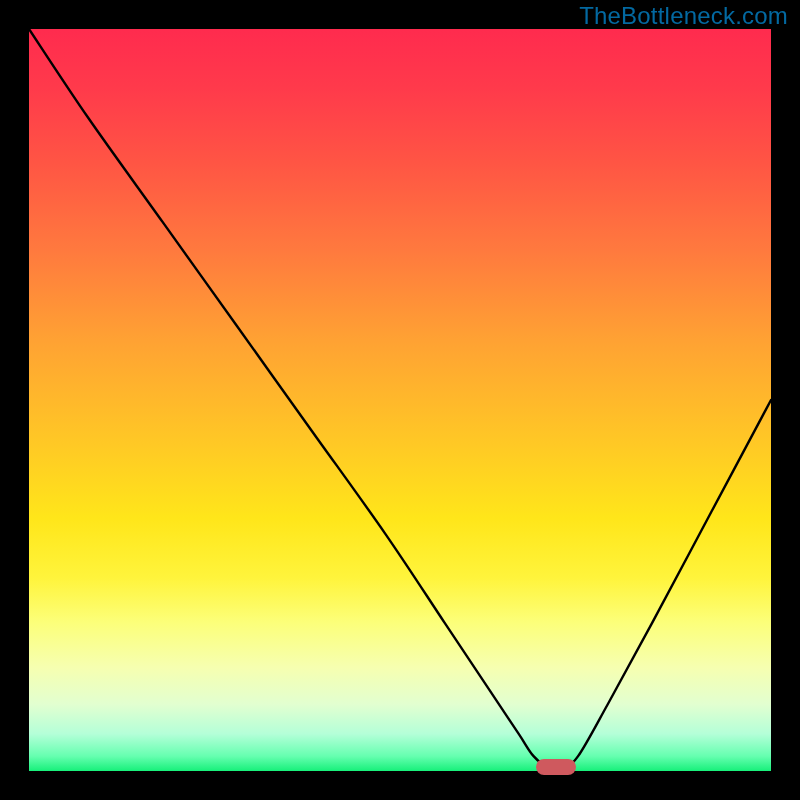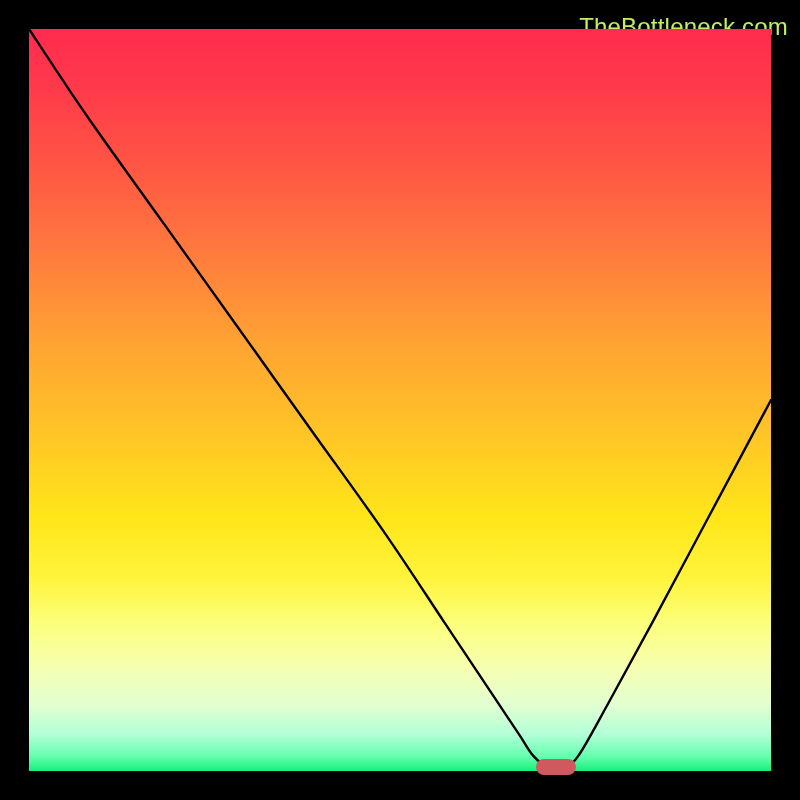--- a/index.html
+++ b/index.html
@@ -16,26 +16,25 @@
     left: 0;
     top: 0;
     width: 800px;
     height: 800px;
     background: #000;
   }
   .watermark {
     position: absolute;
     top: 2px;
     right: 12px;
-    color: #bef264;
+    color: #0369a1;
     font-size: 24px;
     font-weight: 500;
     letter-spacing: 0.2px;
     user-select: none;
-    margin-top: 11px;
   }
   .plot {
     position: absolute;
     left: 29px;
     top: 29px;
     width: 742px;
     height: 742px;
   }
   .gradient {
     position: absolute;

